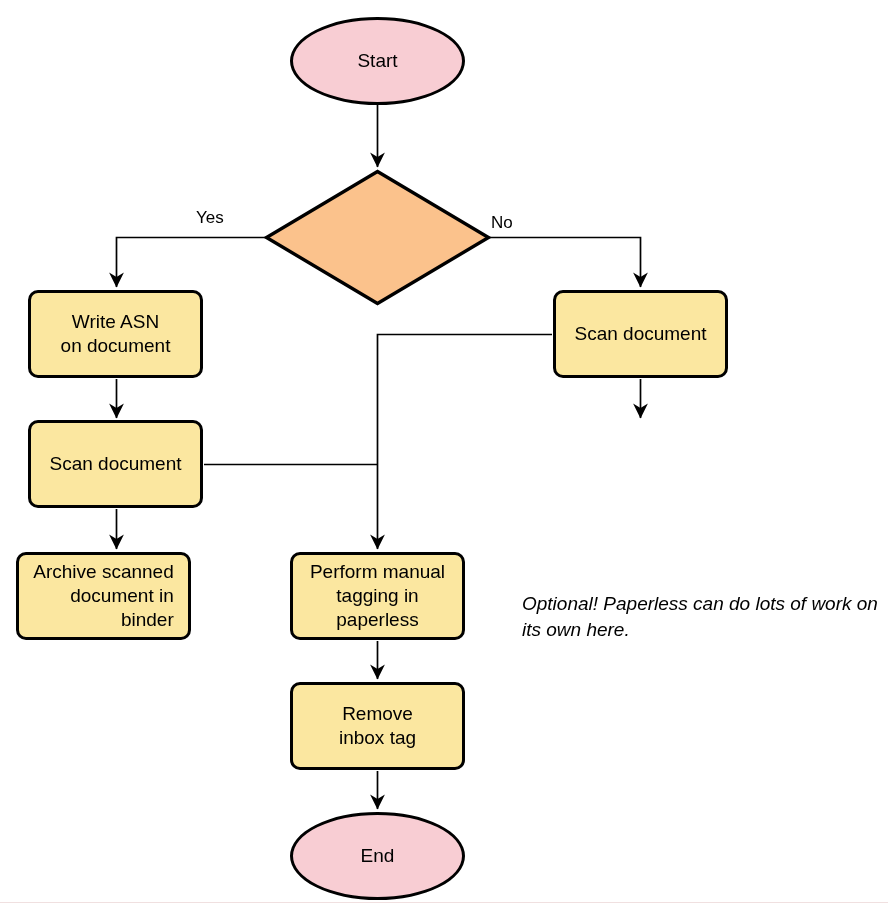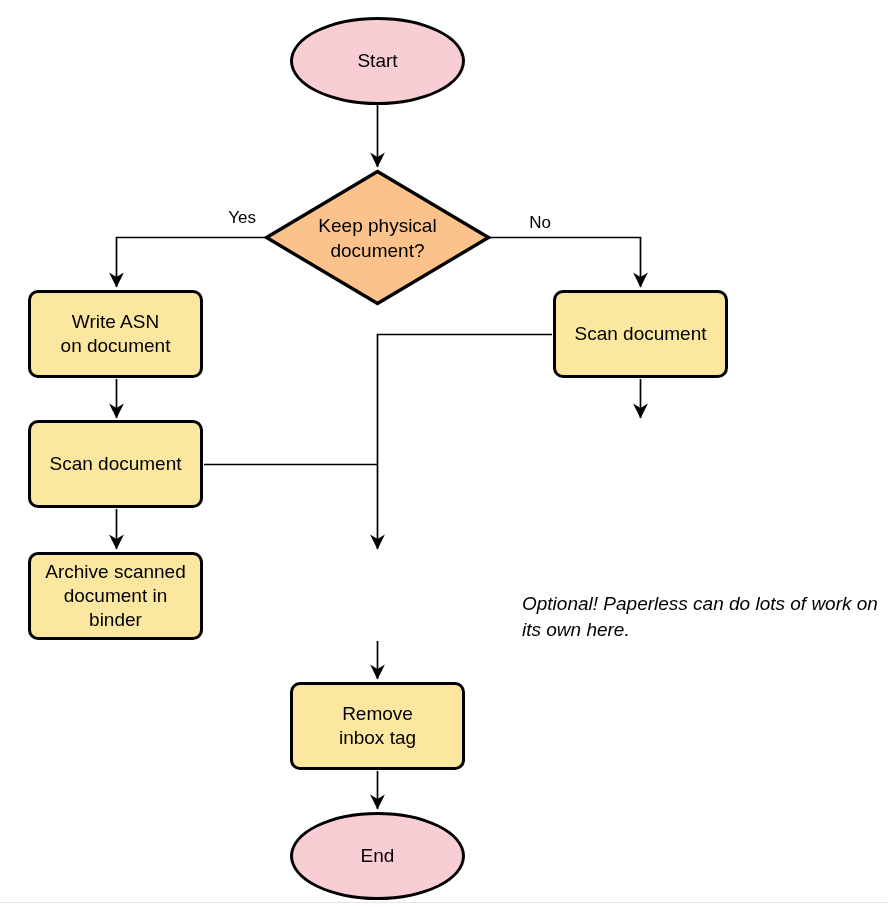--- a/index.html
+++ b/index.html
@@ -49,21 +49,21 @@
     text-align: center;
     font-size: 19px;
     line-height: 25px;
     color: #000000;
     white-space: pre-line;
     background: transparent;
   }
   .edge-label {
     position: absolute;
     width: 60px;
-    text-align: right;
+    text-align: left;
     font-size: 17px;
     line-height: 22px;
     color: #000000;
   }
   .annotation {
     position: absolute;
     font-style: italic;
     font-size: 19px;
     line-height: 26px;
     color: #000000;
@@ -102,35 +102,36 @@
     <path d="M 377.5 641 V 679" fill="none" stroke="#000000" stroke-width="1.7" marker-end="url(#arrow)"></path>
     <path d="M 377.5 771 V 809" fill="none" stroke="#000000" stroke-width="1.7" marker-end="url(#arrow)"></path>
 
     <polygon points="377.5,171.5 488.5,237.5 377.5,303.5 266.5,237.5" fill="#fbc28c" stroke="#000000" stroke-width="3.4" stroke-linejoin="miter"></polygon>
   </svg>
 
   <div class="node terminal" style="left:290px; top:17px;">Start</div>
 
   <div class="node terminal" style="left:290px; top:812px;">End</div>
 
-  <div class="decision-label" style="left:267px; top:171px; width:221px; height:133px;">Keep physical
-document?</div>
 
   <div class="node" style="left:28px; top:290px;">Write ASN
 on document</div>
 
   <div class="node" style="left:28px; top:420px;">Scan document</div>
 
-  <div class="node" style="left:28px; top:552px;">Archive scanned
+  <div class="node" style="left:16px; top:552px;text-align:right;">Archive scanned
 document in
 binder</div>
 
   <div class="node" style="left:553px; top:290px;">Scan document</div>
 
 
+  <div class="node" style="left:290px; top:552px;">Perform manual
+tagging in
+paperless</div>
 
   <div class="node" style="left:290px; top:682px;text-align:center;">Remove
 inbox tag</div>
 
   <div class="edge-label" style="left:196px; top:207px;">Yes</div>
 
   <div class="edge-label" style="left:491px; top:212px;">No</div>
 
   <div class="annotation" style="left:481px; top:591px; width:404px;">Optional! Paperless can do lots of work on
 its own here.</div>

